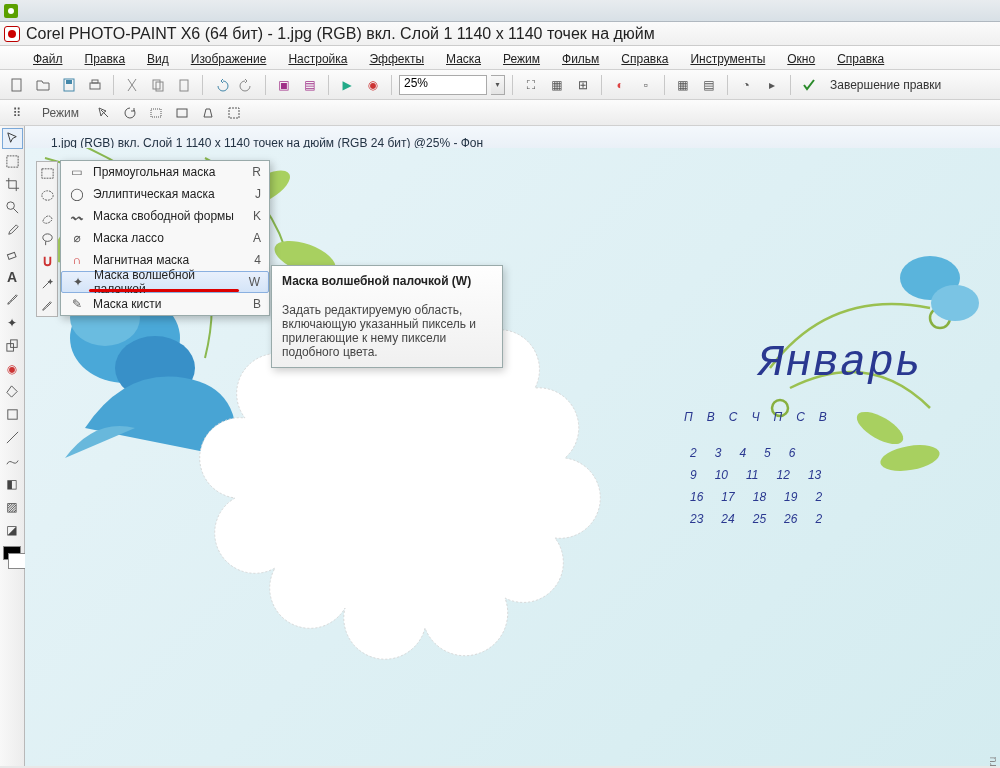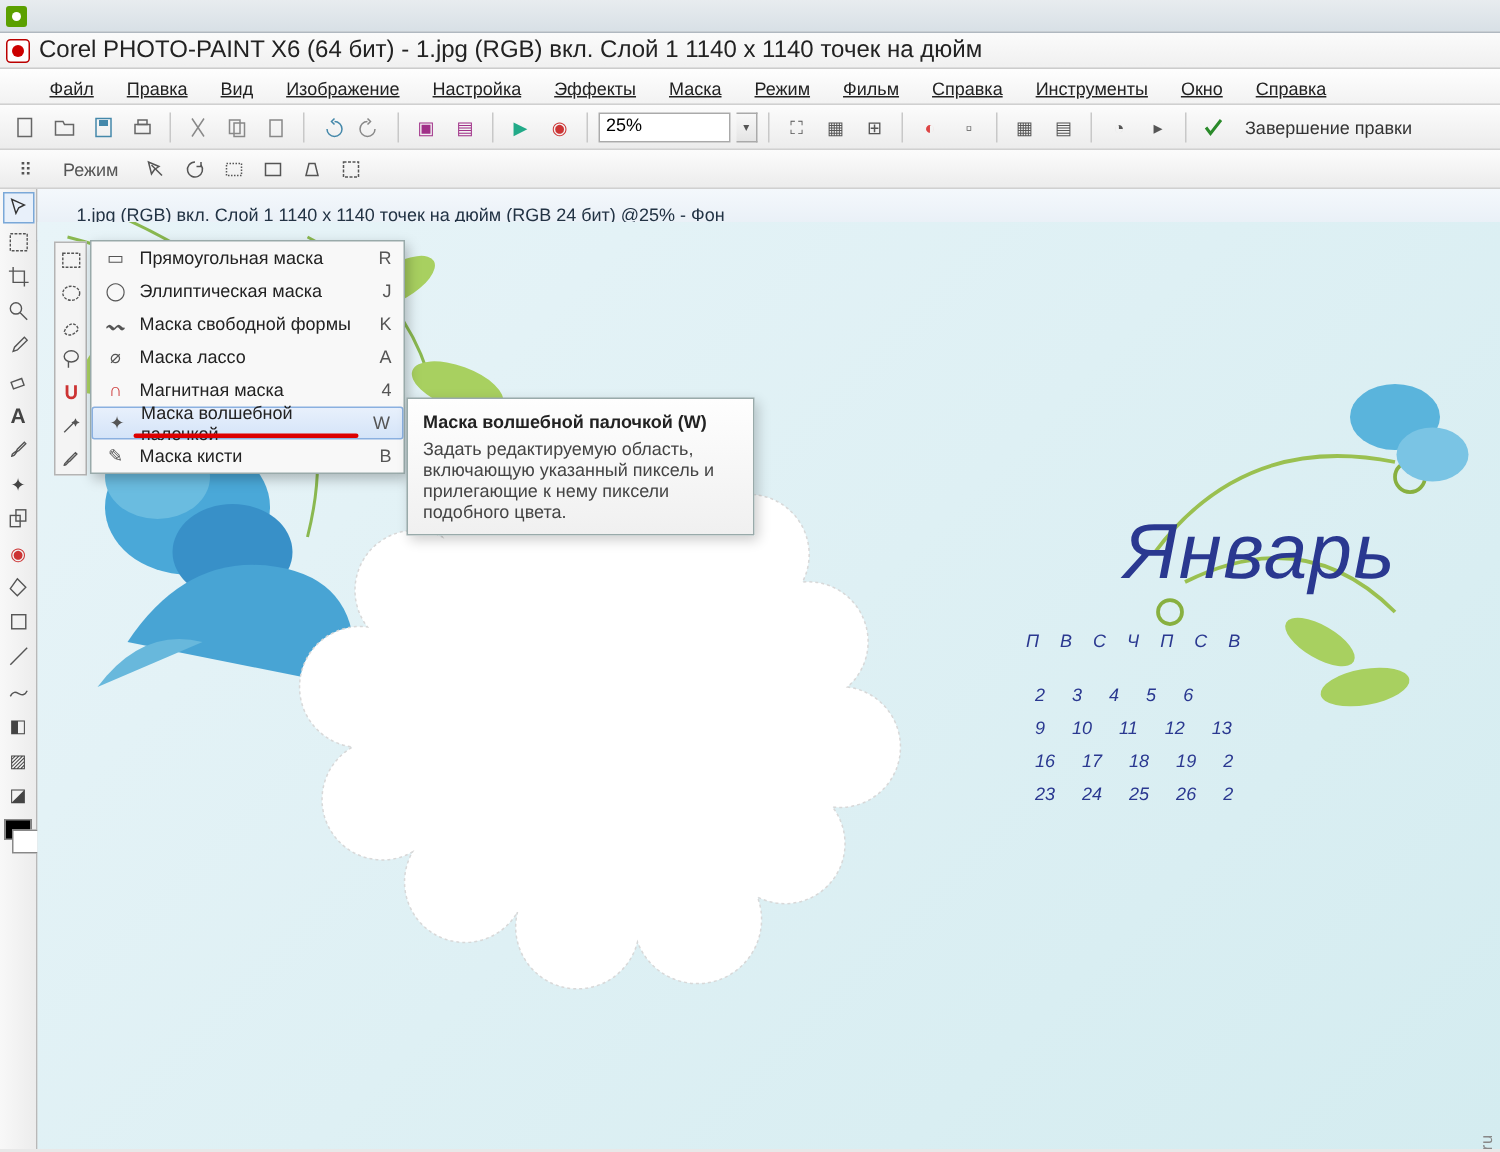--- a/index.html
+++ b/index.html
@@ -41,35 +41,35 @@
 
 .canvas-wrap { flex:1; position:relative; background:#d2d2d2; }
 .doc-tab { position:absolute; top:0; left:0; right:0; height:35px; background:linear-gradient(#f4f8fc,#e4ecf4); border-bottom:1px solid #aac; display:flex; align-items:center; padding:0 6px; gap:6px; font-size:11px; color:#234; }
 .doc-tab .pp-icon { width:14px; height:14px; }
 .canvas { position:absolute; top:22px; left:0; right:0; bottom:0; background:linear-gradient(135deg,#e8f4f8,#d4ecf0); overflow:hidden; }
 
 
 .floral-tl { position:absolute; top:-30px; left:-20px; width:420px; height:420px; }
 .flower-bubble { position:absolute; top:150px; left:170px; width:420px; height:380px; }
 .calendar-art { position:absolute; top:190px; right:0; width:320px; text-align:center; font-family:Georgia,"Times New Roman",serif; font-style:italic; color:#2a3890; }
-.cal-title { font-size:52px; margin-bottom:22px; letter-spacing:1px; font-family:Liberation Sans, sans-serif; }
+.cal-title { font-size:44px; margin-bottom:22px; letter-spacing:1px; font-family:Liberation Mono, monospace; }
 .cal-days { display:flex; gap:14px; font-size:28px; justify-content:flex-start; margin-bottom:22px; padding-left:4px; font-family:"Brush Script MT","Segoe Script",cursive;}
 .cal-row { display:flex; gap:18px; font-size:26px; justify-content:flex-start; padding-left:10px; margin-bottom:8px; }
 
 
 .flyout { position:absolute; top:160px; left:60px; width:210px; background:#f8f8f8; border:1px solid #9aa; box-shadow:2px 3px 8px rgba(0,0,0,.25); }
 .fly-item { display:flex; align-items:center; height:22px; padding:0 8px; gap:8px; font-size:11px; color:#222;}
 .fly-item.hover { background:linear-gradient(#e8f0fc,#d4e4f8); border:1px solid #8ab0e0; border-radius:2px; }
 .fly-ico { width:16px; height:16px; display:flex; align-items:center; justify-content:center; color:#555;}
 .fly-label { flex:1; }
 .fly-key { color:#555; }
 .red-under { position:absolute; height:3px; background:#d00; border-radius:2px; }
 
 .help-popup { position:absolute; top:265px; left:271px; width:232px; background:linear-gradient(#fefefe,#f0f0f0); border:1px solid #9aa; box-shadow:2px 3px 8px rgba(0,0,0,.2); padding:8px 10px; font-size:11px; color:#444; }
-.help-popup b { display:block; margin-bottom:4px; color:#222; }
+.help-popup b { display:block; margin-bottom:15px; color:#222; }
 
 .ctx-flyout-strip { position:absolute; top:161px; left:36px; width:22px; background:#f4f4f4; border:1px solid #b4b4b4; display:flex; flex-direction:column; }
 .ctx-flyout-strip .tool{height:22px;}
 
 .watermark { position:absolute; right:2px; bottom:10px; transform:rotate(-90deg); transform-origin:right bottom; font-size:11px; color:#888; letter-spacing:.5px;}
 </style>
 </head>
 <body>
 
 <div class="outer-title">

